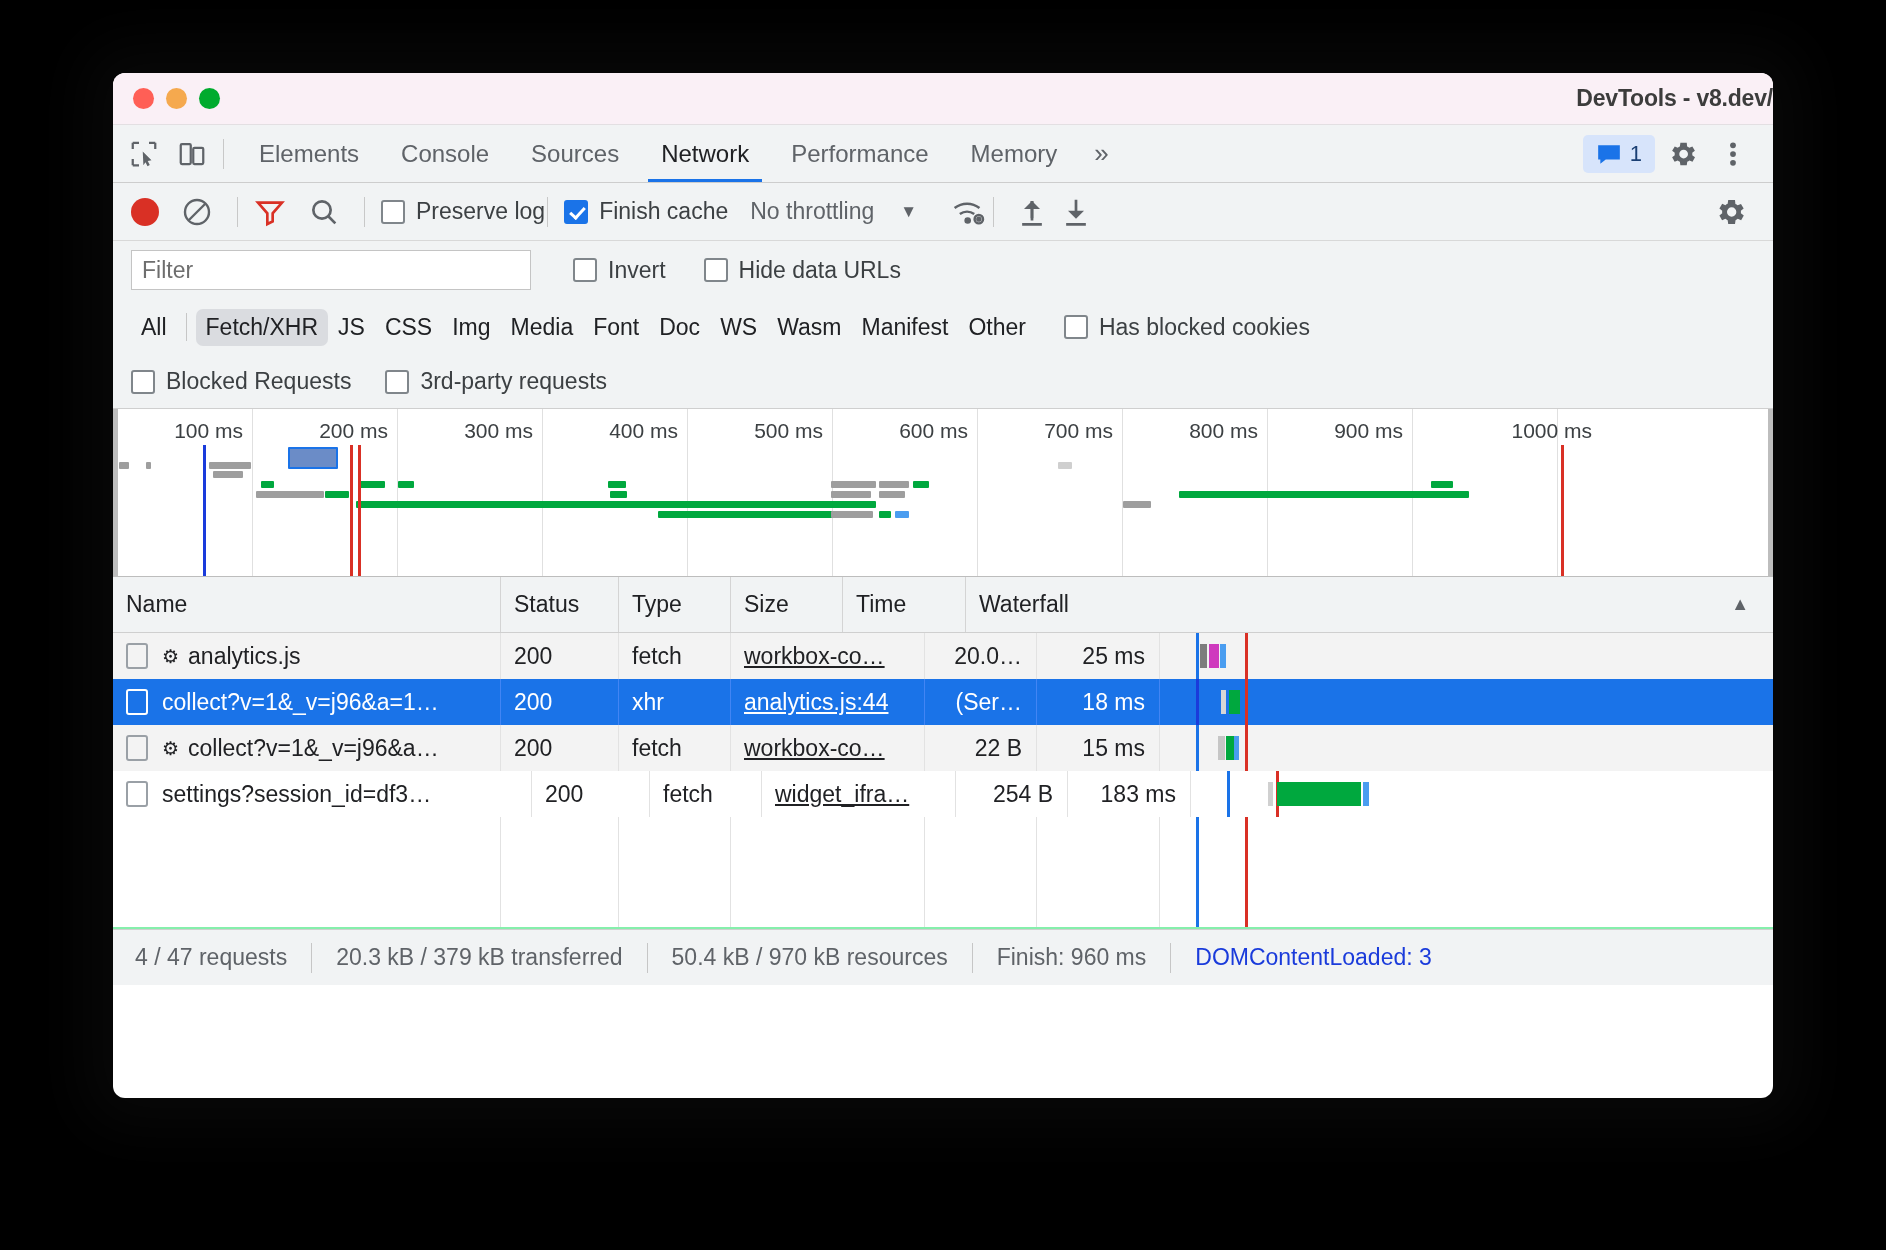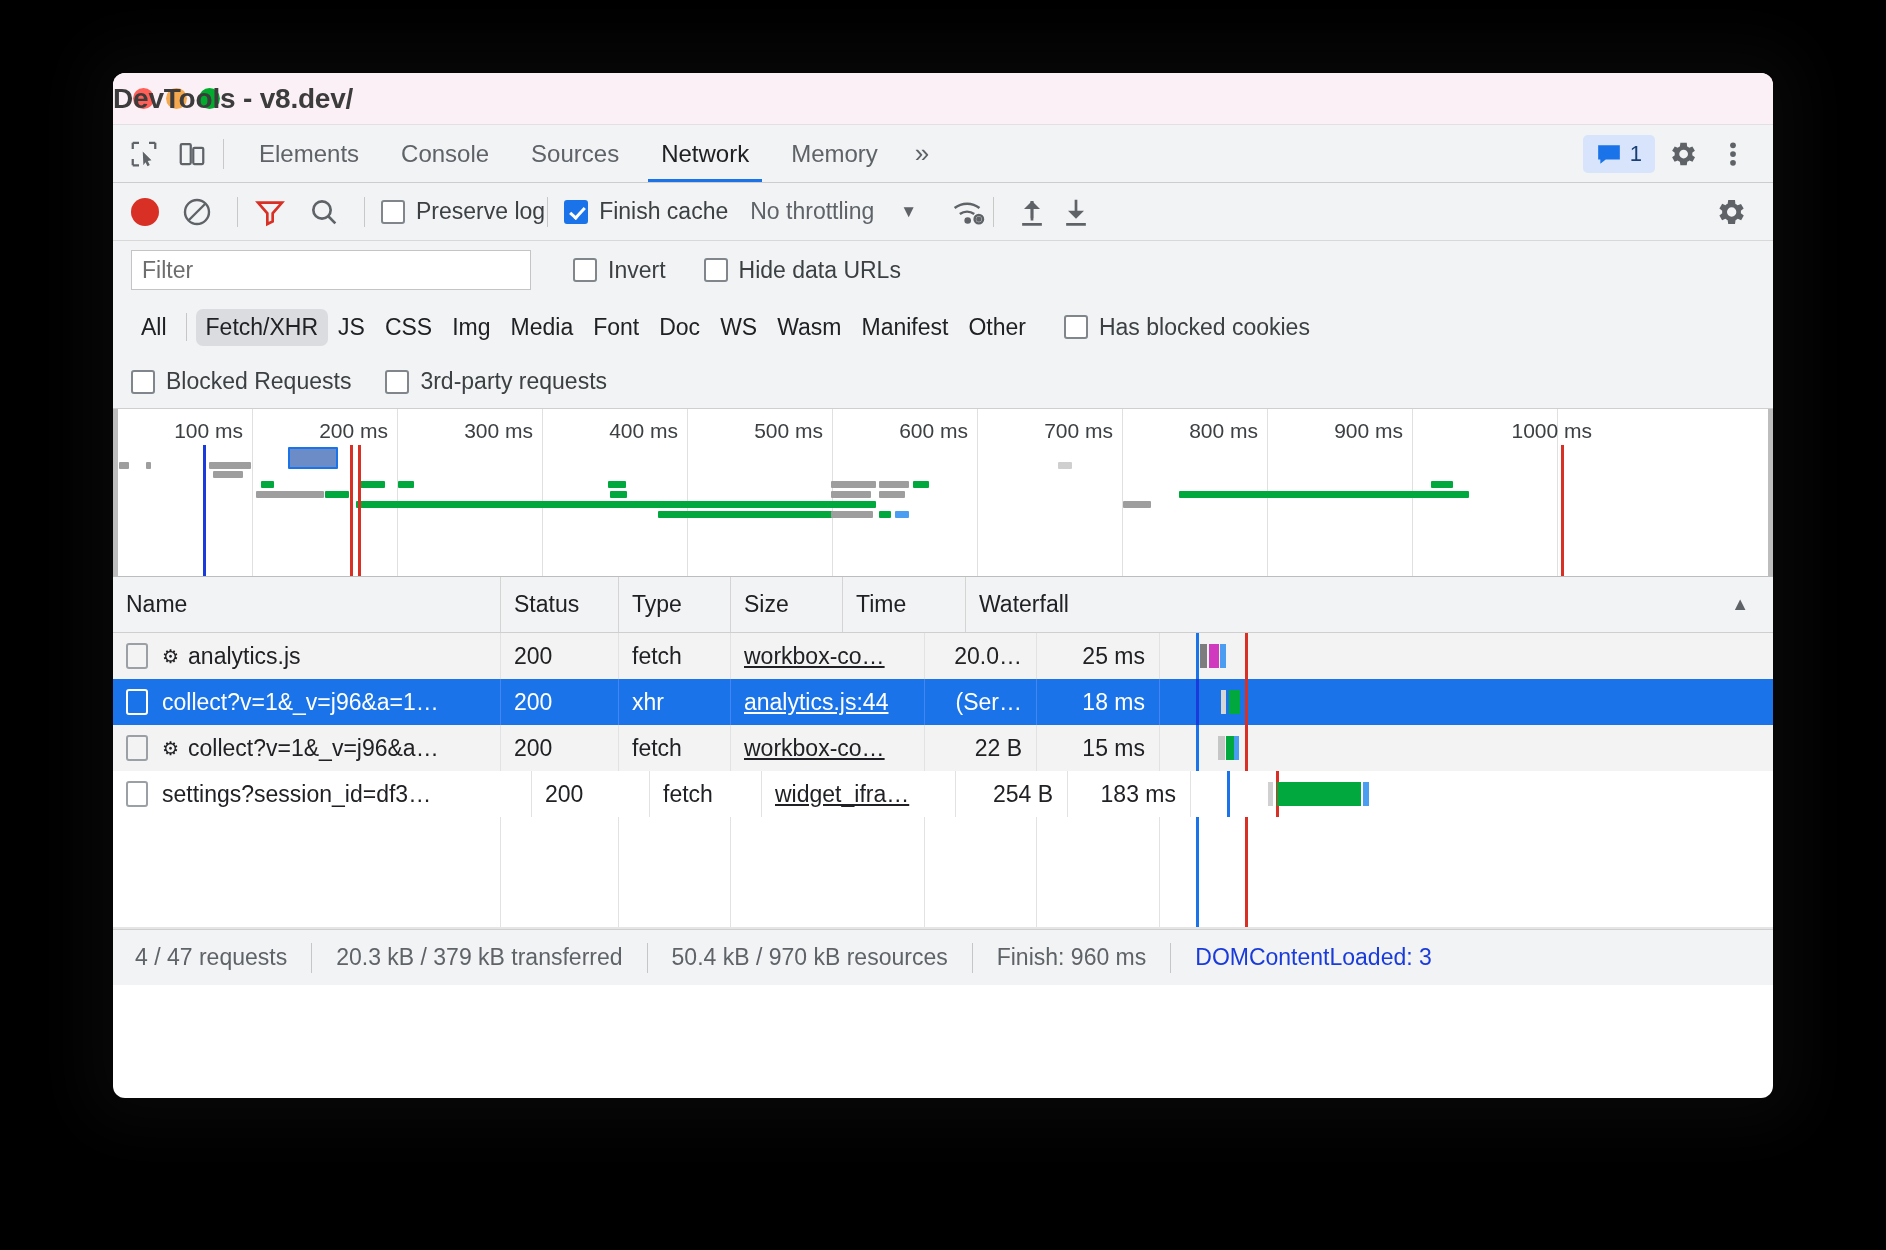--- a/index.html
+++ b/index.html
@@ -26,22 +26,22 @@
     display: flex; align-items: center;
     position: relative;
     border-bottom: 1px solid #e3dfe2;
   }
   .lights { display: flex; gap: 12px; margin-left: 20px; }
   .light { width: 21px; height: 21px; border-radius: 50%; }
   .light.red { background: #ff5f56; }
   .light.yellow { background: #f5a94e; }
   .light.green { background: #00ab2e; }
   .win-title {
-    position: absolute; left: 0; right: 0; text-align: left;
-    font-size: 28px; font-weight: bold; color: #3c3c3c;
+    position: absolute; left: 0; right: 0; text-align: right;
+    font-size: 23px; font-weight: bold; color: #3c3c3c;
     letter-spacing: -0.2px;
   }
 
   
   .tabbar {
     height: 58px; background: #f1f3f4;
     display: flex; align-items: center;
     border-bottom: 1px solid #cdcdcd;
     position: relative;
   }
@@ -140,21 +140,21 @@
     position: absolute; top: 0; bottom: 0; width: 1px; background: #e0e0e0;
   }
   .ov-tlabel {
     position: absolute; top: 10px; font-size: 21px; color: #3c4043;
     transform: translateX(-100%); padding-right: 9px; white-space: nowrap;
   }
   .ov-band { position: absolute; height: 7px; border-radius: 1px; }
   .ov-marker { position: absolute; top: 36px; bottom: 0; width: 3px; }
 
   
-  .tablewrap { position: relative; background: #e5e5e5; height: 352px; }
+  .tablewrap { position: relative; background: #86efac; height: 352px; }
   .thead {
     display: flex; height: 56px; background: #f1f3f4;
     border-bottom: 1px solid #cfcfcf; align-items: center;
   }
   .th {
     font-size: 23px; color: #202124; padding-left: 13px;
     height: 100%; display: flex; align-items: center;
     border-right: 1px solid #d4d4d4; flex: none;
   }
   .th.wf { border-right: none; flex: 1; justify-content: space-between; padding-right: 24px; }
@@ -222,20 +222,21 @@
           <rect x="3" y="4" width="8" height="16" rx="1"></rect>
           <rect x="13" y="7" width="8" height="13" rx="1"></rect>
         </svg>
       </div>
       <div class="vsep"></div>
 
       <div class="tab">Elements</div>
       <div class="tab">Console</div>
       <div class="tab">Sources</div>
       <div class="tab active">Network</div>
+      <div class="tab">Performance</div>
       <div class="tab">Memory</div>
       <div class="chev">»</div>
 
       <div class="tabbar-right">
         <div class="issues-pill">
           <svg width="26" height="22" viewBox="0 0 24 20">
             <path d="M2 2h20v13H9l-5 4v-4H2z" fill="#1a73e8"></path>
           </svg>
           <span class="cnt">1</span>
         </div>

